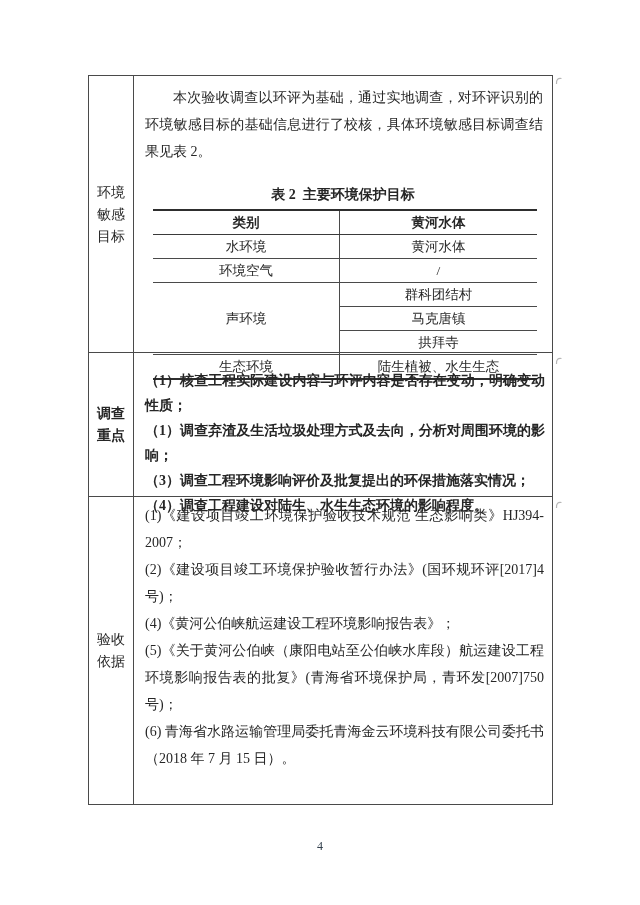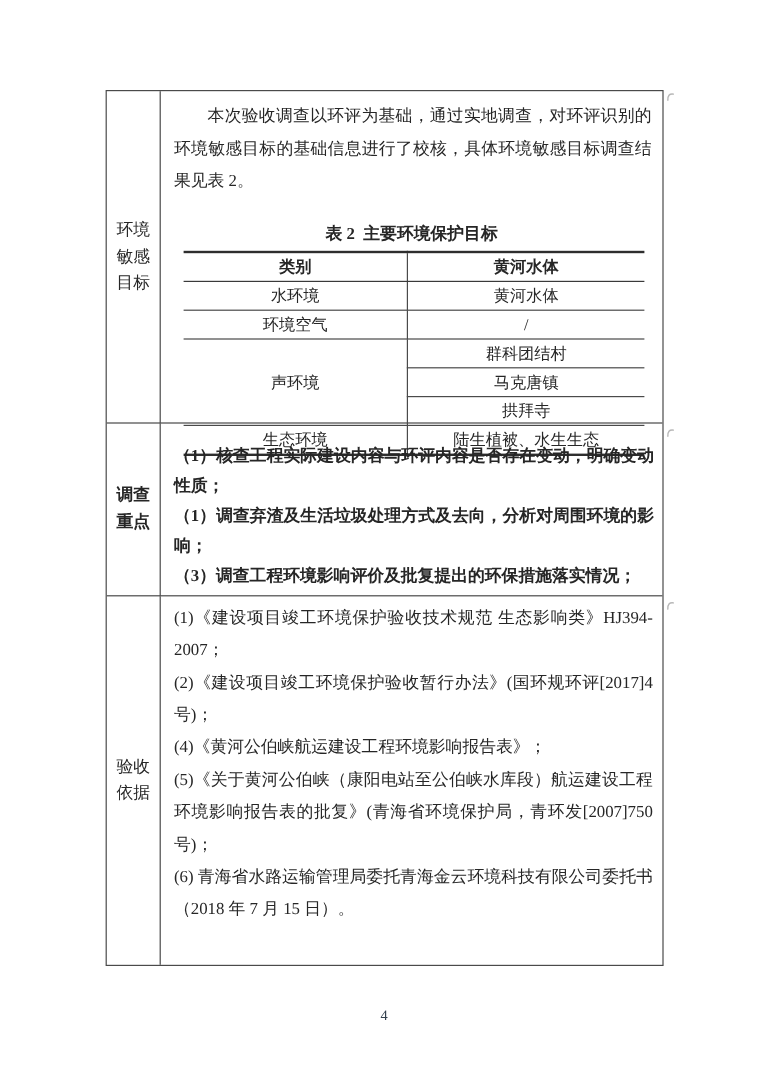--- a/index.html
+++ b/index.html
@@ -158,20 +158,21 @@
 
     <div class="label-cell row-b">
       <span>调查</span>
       <span>重点</span>
     </div>
     <div class="content-cell row-b">
       <div class="focus-list">
         <div class="li">（1）核查工程实际建设内容与环评内容是否存在变动，明确变动性质；</div>
         <div class="li">（1）调查弃渣及生活垃圾处理方式及去向，分析对周围环境的影响；</div>
         <div class="li">（3）调查工程环境影响评价及批复提出的环保措施落实情况；</div>
+        <div class="li">（4）调查工程建设对陆生、水生生态环境的影响程度。</div>
       </div>
     </div>
 
     <div class="label-cell">
       <span>验收</span>
       <span>依据</span>
     </div>
     <div class="content-cell">
       <div class="basis-list">
         <div class="li">(1)《建设项目竣工环境保护验收技术规范  生态影响类》HJ394-2007；</div>

